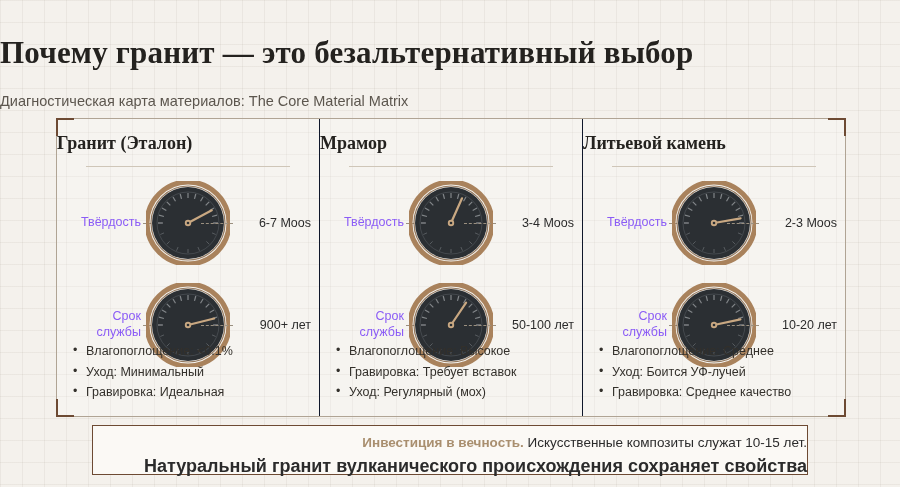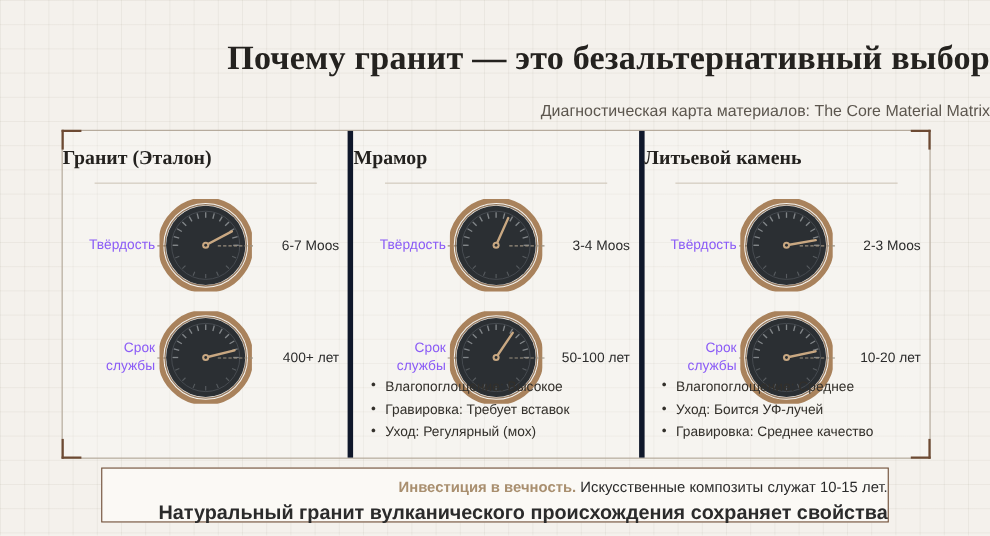--- a/index.html
+++ b/index.html
@@ -29,21 +29,21 @@
     position: absolute;
     inset: 0;
   }
 
   
   .header {
     position: absolute;
     top: 34px;
     left: 0;
     width: 900px;
-    text-align: right;
+    text-align: left;
   }
   .title {
     font-family: "Liberation Serif", serif;
     font-size: 31px;
     font-weight: 700;
     color: #24221f;
     letter-spacing: 0.2px;
     margin: 0;
     line-height: 1.2;
   }
@@ -81,21 +81,21 @@
     position: absolute;
     inset: 0;
     display: flex;
   }
   .col {
     flex: 1 1 0;
     position: relative;
     padding: 0;
   }
   .col + .col {
-    border-left: 5px solid #0f172a;
+    border-left: 1px solid #0f172a;
   }
   .col-title {
     text-align: left;
     font-family: "Liberation Serif", serif;
     font-size: 18px;
     font-weight: 700;
     color: #24221f;
     margin-top: 14px;
   }
   .col-rule {
@@ -301,23 +301,30 @@
                 <line x1="42.0" y1="72.0" x2="42.0" y2="68.0" stroke="#83888c" stroke-width="1" opacity="0.5"></line>
                 <line x1="30.5" y1="69.7" x2="32.1" y2="66.0" stroke="#83888c" stroke-width="1" opacity="0.5"></line>
                 <line x1="20.8" y1="63.2" x2="23.6" y2="60.4" stroke="#83888c" stroke-width="1" opacity="0.5"></line>
                 <line x1="14.3" y1="53.5" x2="18.0" y2="51.9" stroke="#83888c" stroke-width="1" opacity="0.5"></line>
                 <line x1="12.0" y1="42.0" x2="16.0" y2="42.0" stroke="#83888c" stroke-width="1" opacity="0.5"></line>
     <line x1="42" y1="42" x2="68.2" y2="35.5" stroke="#c9a882" stroke-width="2.2" stroke-linecap="round"></line>
     <circle cx="42" cy="42" r="3.2" fill="#c9a882"></circle>
     <circle cx="42" cy="42" r="1.3" fill="#2b2f33"></circle>
   </svg></div>
           <div class="connector right"></div>
-          <div class="gauge-value">400+ лет</div>
-        </div>
-
+          <div class="gauge-value">900+ лет</div>
+        </div>
+
+        <div class="facts">
+          <ul>
+              <li>Влагопоглощение: &lt;0.1%</li>
+              <li>Уход: Минимальный</li>
+              <li>Гравировка: Идеальная</li>
+            </ul>
+        </div>
       </div>
 
       <div class="col">
         <div class="col-title">Мрамор</div>
         <div class="col-rule"></div>
 
         <div class="gauge-row">
           <div class="gauge-label">Твёрдость</div>
           <div class="connector left"></div>
           <div class="gauge-wrap">

